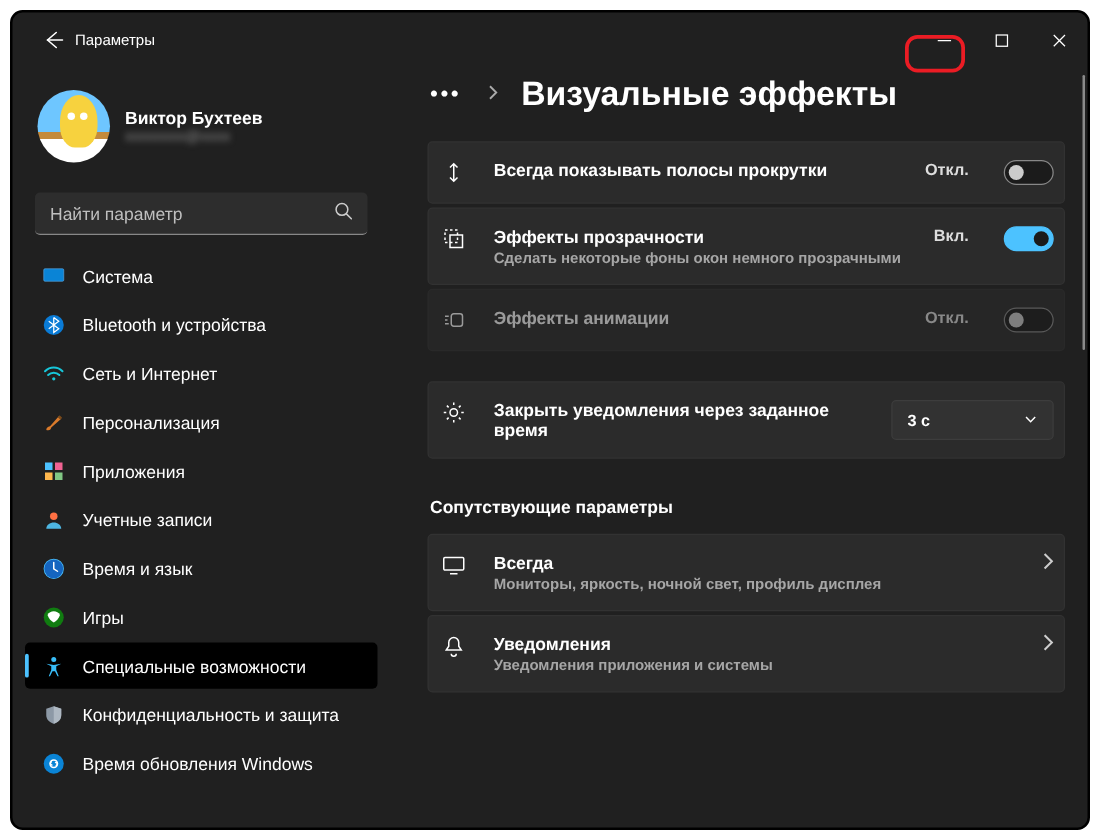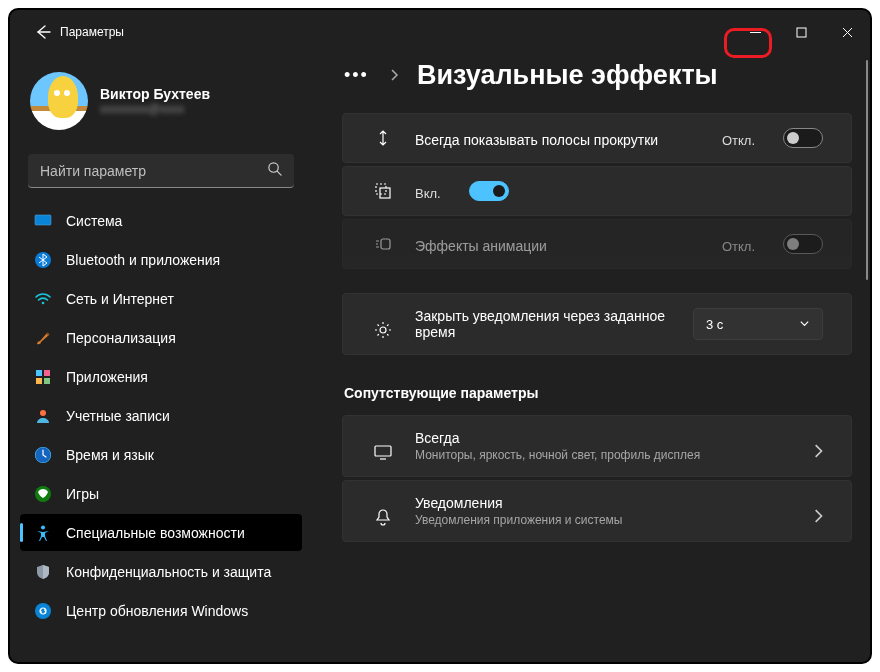--- a/index.html
+++ b/index.html
@@ -67,21 +67,21 @@
   .main { flex:1; padding:6px 10px 10px 30px; overflow:hidden; position:relative; }
   .scrollbar { position:absolute; right:2px; top:6px; bottom:6px; width:3px; }
   .scroll-thumb { position:absolute; top:0; width:2px; height:220px; background:#8a8a8a; border-radius:2px; right:0;}
   .crumbs { display:flex; align-items:center; gap:18px; margin-bottom:22px; }
   .ellipsis { font-size:18px; color:#fff; letter-spacing:2px; padding:4px 2px;}
   .chevron-sep { color:#aaa; }
   .page-title { font-size:27px; font-weight:600; }
   .cards { display:flex; flex-direction:column; gap:3px; margin-right:8px;}
   .card {
     background:#2b2b2b; border:1px solid #323232; border-radius:4px;
-    padding:14px 28px; display:flex; align-items:flex-end; gap:20px;
+    padding:14px 8px; display:flex; align-items:flex-start; gap:20px;font-weight:bold;
   }
   .card.disabled { opacity:.55; }
   .card-icon { width:24px; color:#fff; display:flex; align-items:center; justify-content:center; flex-shrink:0;}
   .card-icon svg { width:20px; height:20px; }
   .card-body { flex:1; display:flex; flex-direction:column; gap:2px; }
   .card-title { font-size:14px; color:#fff; }
   .card-sub { font-size:12px; color:#a6a6a6; }
   .card-state { font-size:13px; color:#ddd; margin-right:8px; }
   .toggle {
     width:40px; height:20px; border-radius:10px; background:#1b1b1b; border:1px solid #888;
@@ -167,21 +167,21 @@
           </span>
           <span>Система</span>
         </div>
         <div class="nav-item">
           <span class="nav-icon">
             <svg viewBox="0 0 18 18">
                 <circle cx="9" cy="9" r="8" fill="#0a7bd6"></circle>
                 <path d="M9 3v12l4-3-8-6m0 6 8-6-4-3" stroke="#fff" stroke-width="1" fill="none"></path>
               </svg>
           </span>
-          <span>Bluetooth и приложения</span>
+          <span>Bluetooth и устройства</span>
         </div>
         <div class="nav-item">
           <span class="nav-icon">
             <svg viewBox="0 0 18 18" fill="none" stroke="#17c6d9" stroke-width="1.6" stroke-linecap="round">
                 <path d="M2 7c4-4 10-4 14 0"></path>
                 <path d="M4.5 10c2.5-2.5 6.5-2.5 9 0"></path>
                 <circle cx="9" cy="13" r="1.3" fill="#17c6d9" stroke="none"></circle>
               </svg>
           </span>
           <span>Сеть и Интернет</span>
@@ -252,21 +252,21 @@
           </span>
           <span>Конфиденциальность и защита</span>
         </div>
         <div class="nav-item">
           <span class="nav-icon">
             <svg viewBox="0 0 18 18">
                 <circle cx="9" cy="9" r="8" fill="#0a84d6"></circle>
                 <path d="M6 9a3 3 0 016 0m0 0l-1.5-1M12 9l-1 1.5M12 9a3 3 0 01-6 0m0 0l1.5 1M6 9l1-1.5" stroke="#fff" stroke-width="1.2" fill="none" stroke-linecap="round"></path>
               </svg>
           </span>
-          <span>Центр обновления Windows</span>
+          <span>Время обновления Windows</span>
         </div>
       </div>
     </div>
 
     <div class="main">
       <div class="scrollbar">
           <div class="scroll-thumb"></div>
         </div>
 
       <div class="crumbs">
@@ -293,20 +293,24 @@
           <div class="toggle"></div>
         </div>
 
         <div class="card">
           <span class="card-icon">
             <svg viewBox="0 0 20 20" fill="none" stroke="currentColor" stroke-width="1.2">
                 <rect x="3" y="3" width="10" height="10" stroke-dasharray="2 2"></rect>
                 <rect x="7" y="7" width="10" height="10"></rect>
               </svg>
           </span>
+          <div class="card-body">
+            <span class="card-title">Эффекты прозрачности</span>
+            <span class="card-sub">Сделать некоторые фоны окон немного прозрачными</span>
+          </div>
           <span class="card-state">Вкл.</span>
           <div class="toggle on"></div>
         </div>
 
         <div class="card disabled">
           <span class="card-icon">
             <svg viewBox="0 0 20 20" fill="none" stroke="currentColor" stroke-width="1.2">
                 <path d="M3 7h3M3 10h2M3 13h3"></path>
                 <rect x="8" y="5" width="9" height="10" rx="2"></rect>
               </svg>

